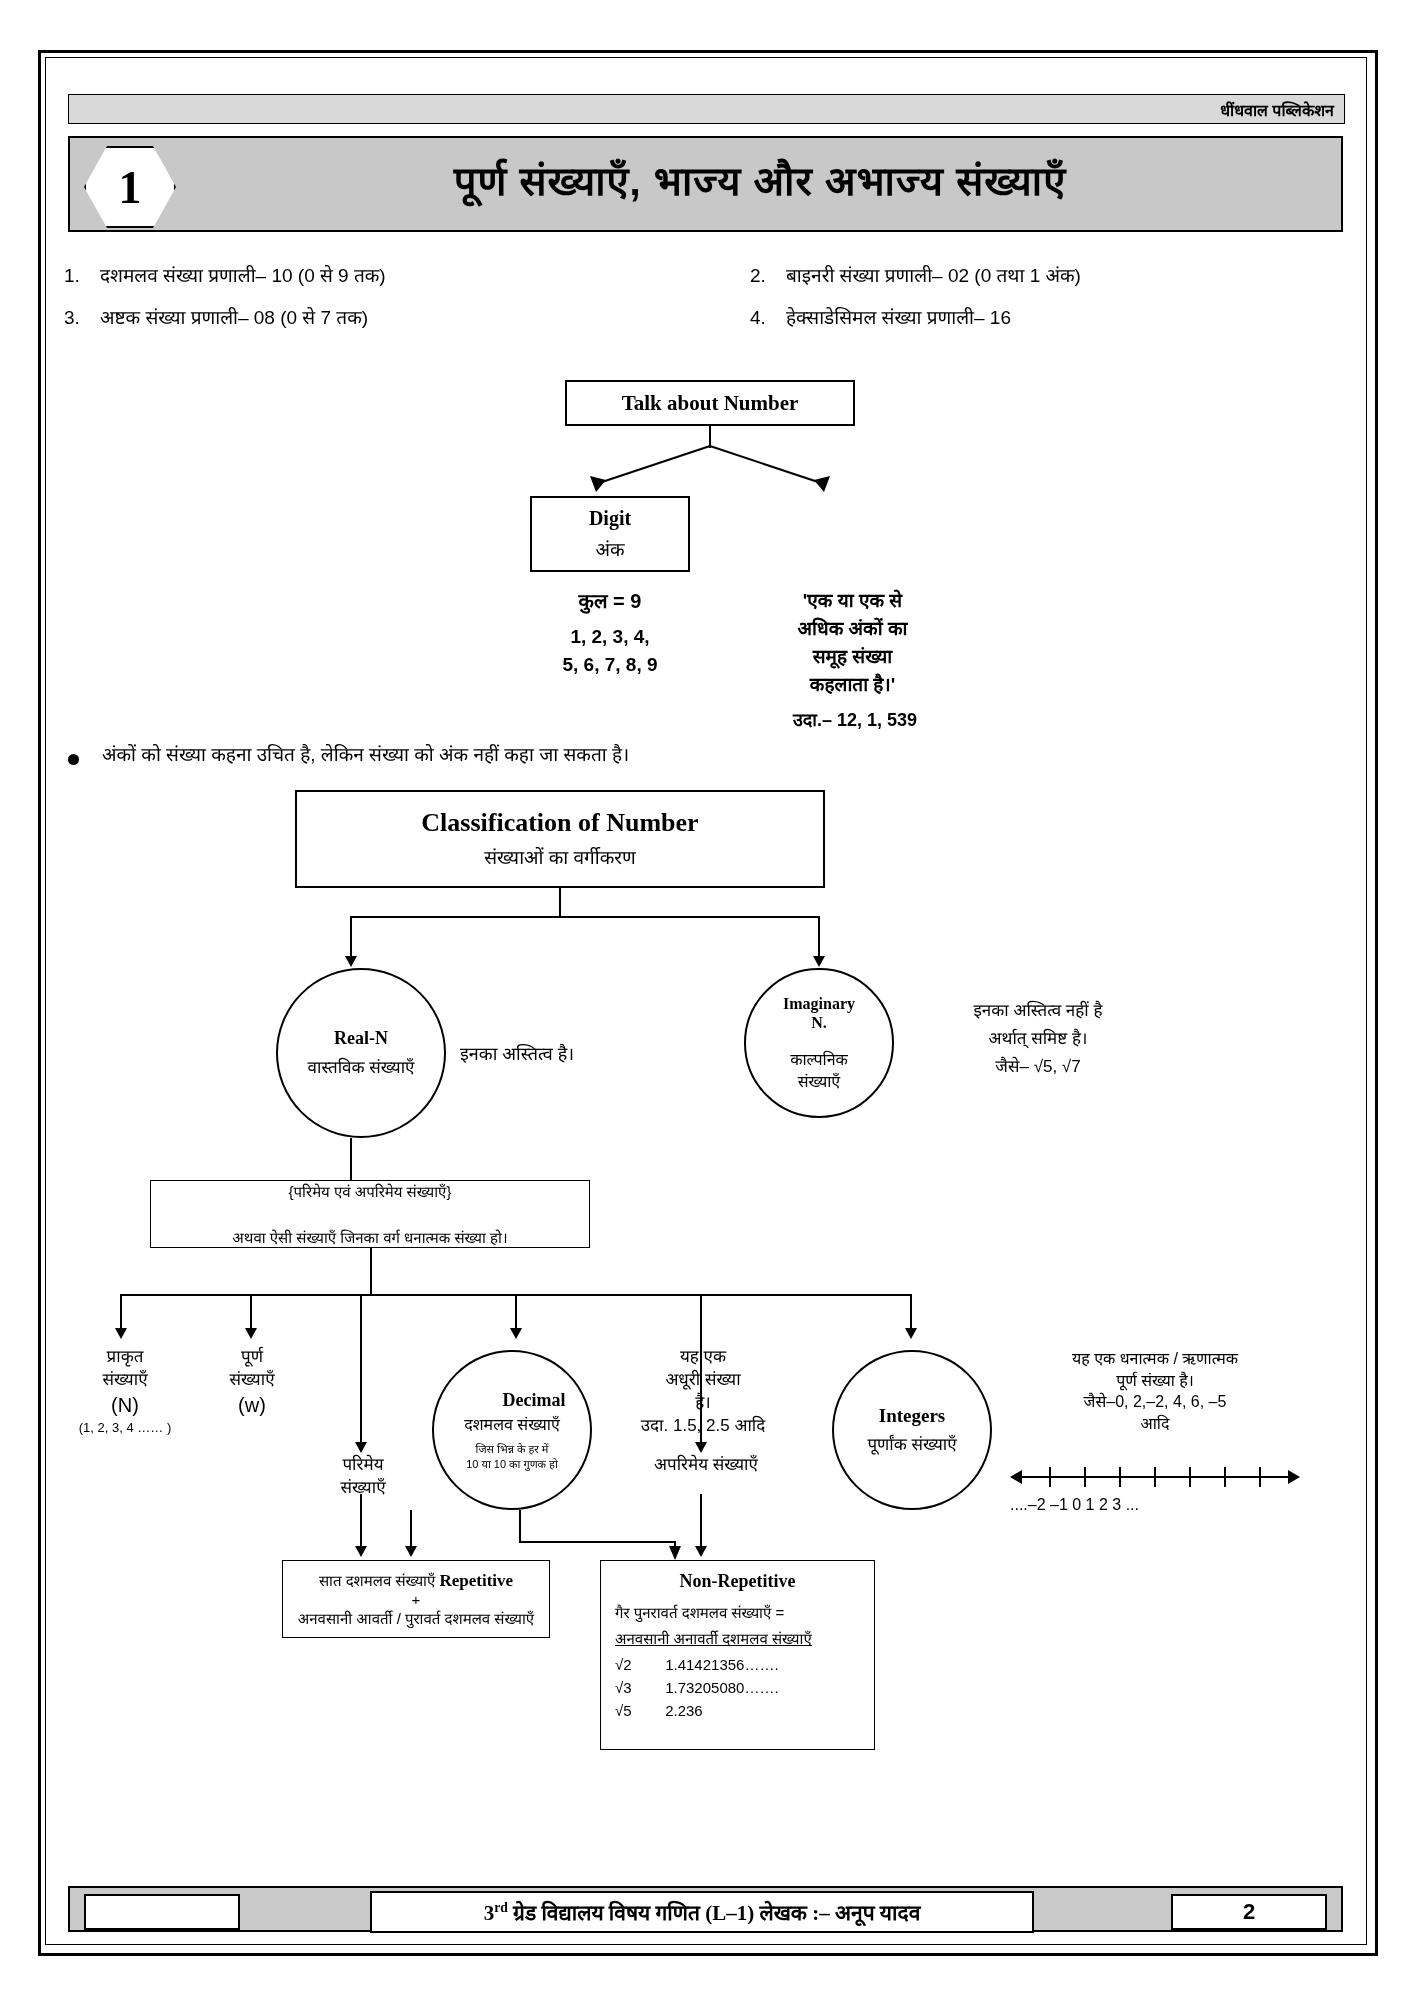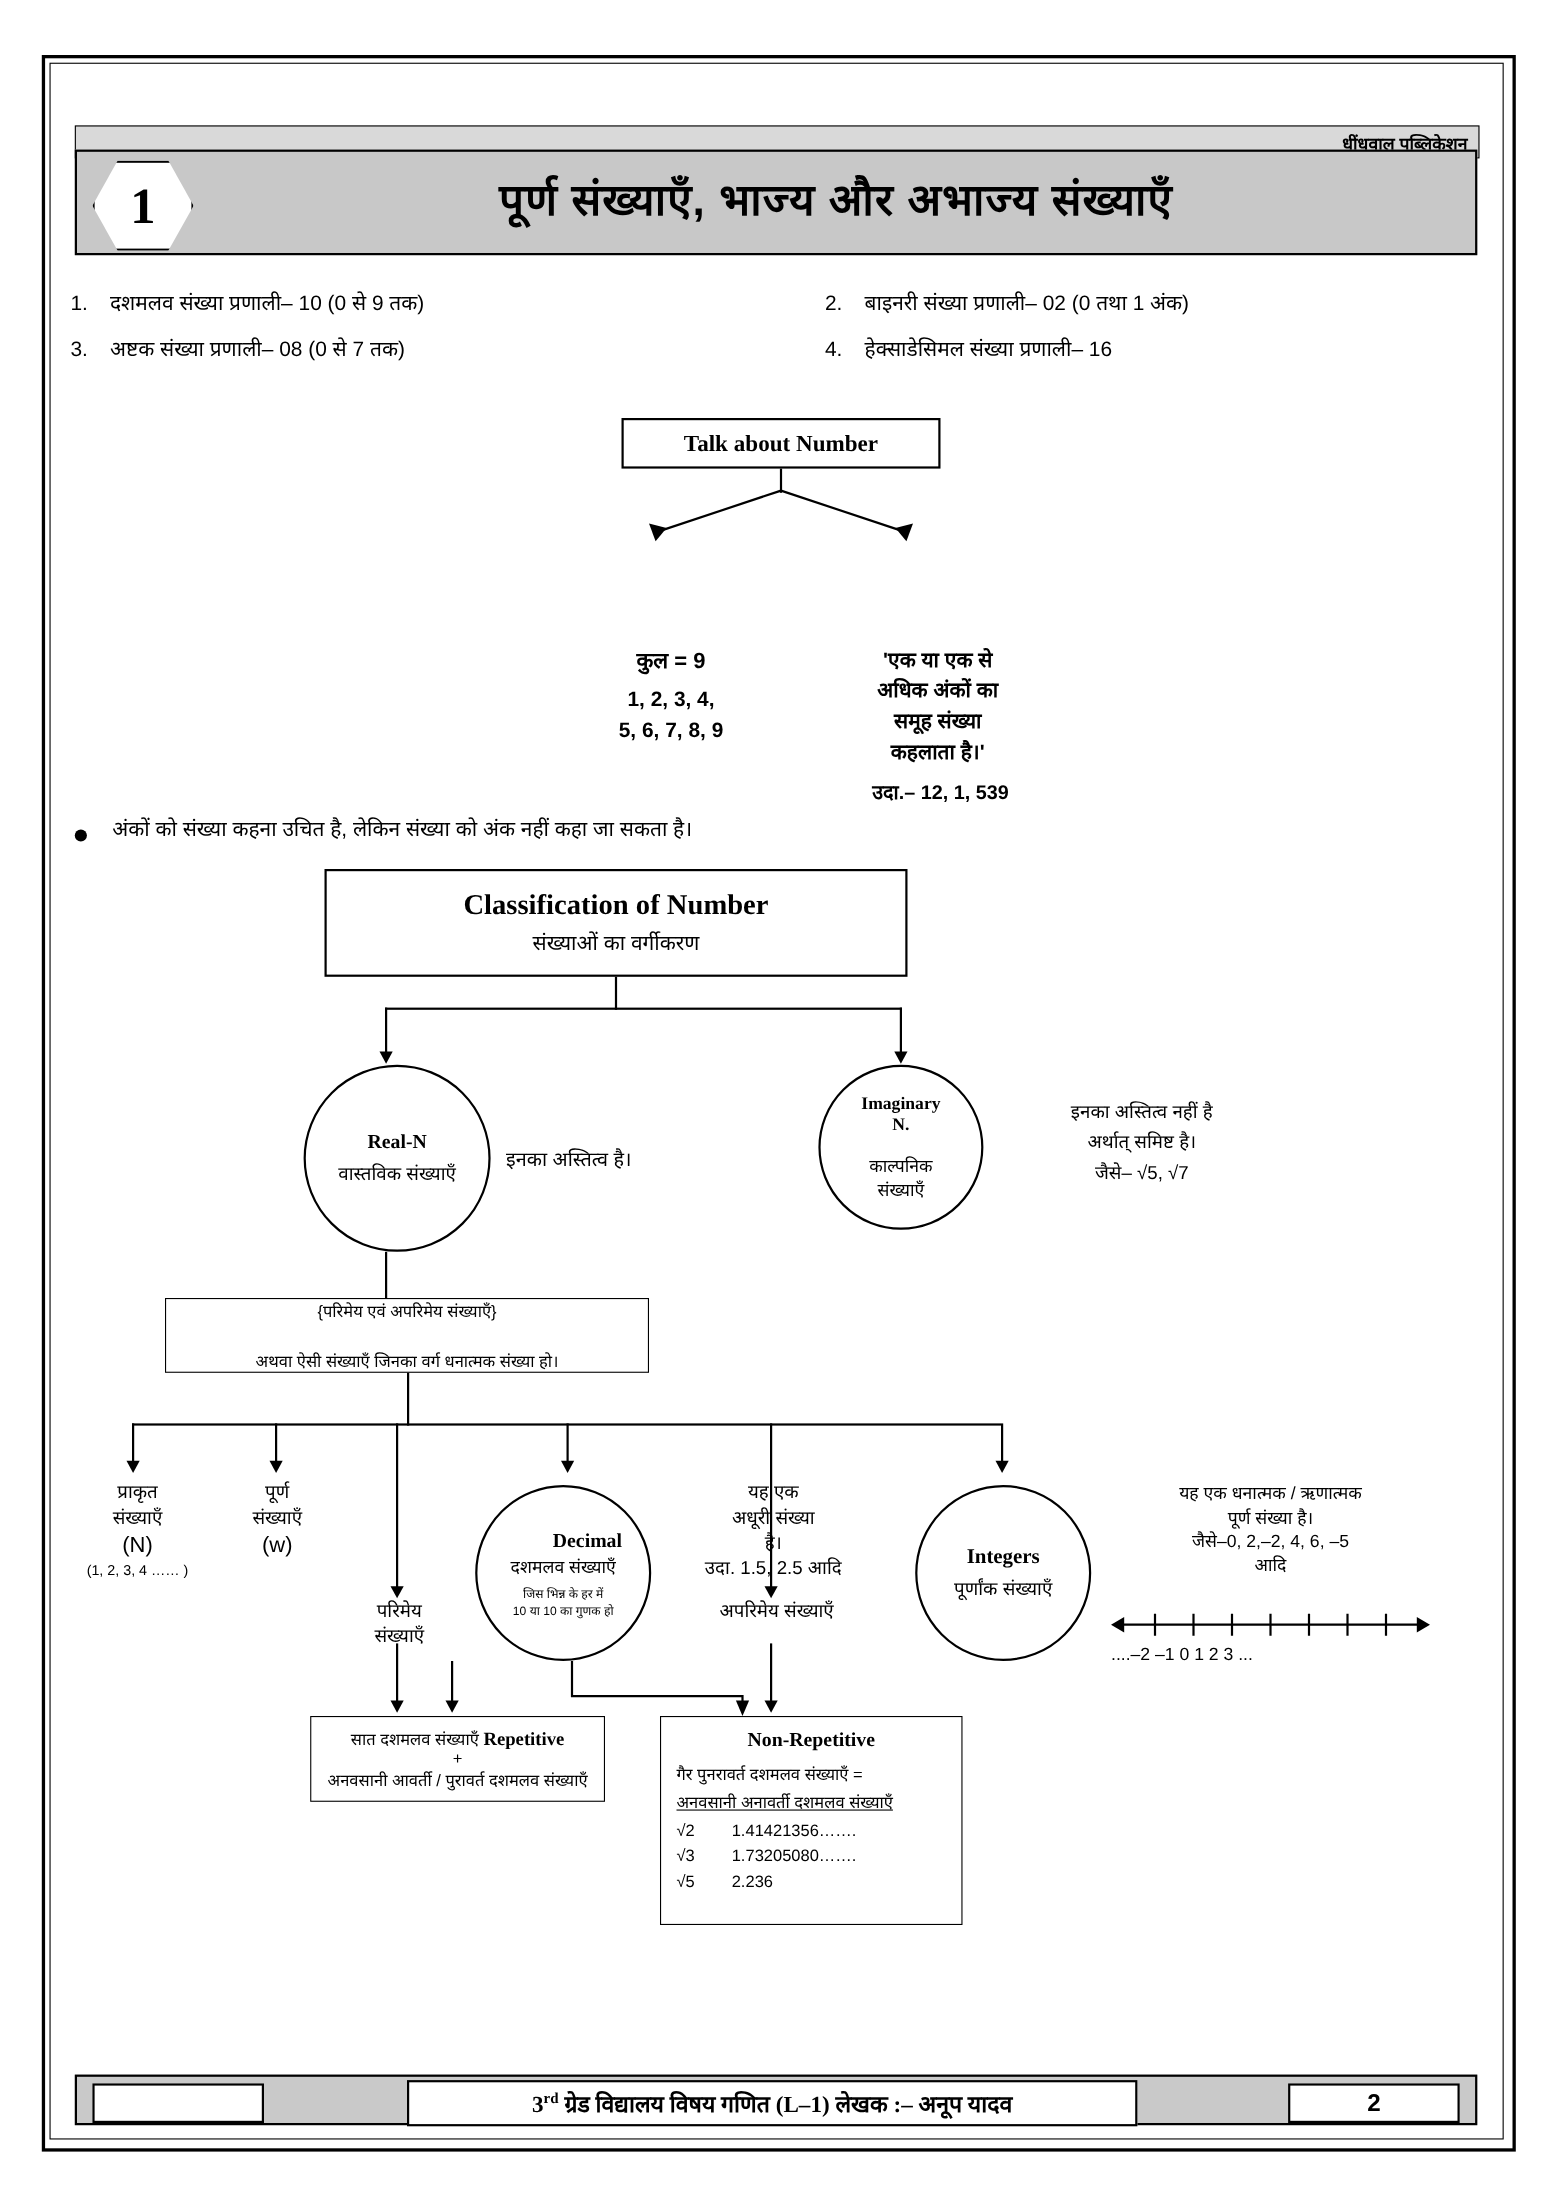--- a/index.html
+++ b/index.html
@@ -41,21 +41,21 @@
     left: 60px;
     top: 70px;
     width: 1290px;
     height: 1860px;
   }
 
   
   .pub-bar {
     position: absolute;
     left: 8px;
-    top: 44px;
+    top: 24px;
     width: 1275px;
     height: 28px;
     background: #d9d9d9;
     border: 1px solid #000;
   }
   .pub-bar span {
     position: absolute;
     right: 10px;
     top: 4px;
     font-size: 16px;
@@ -273,20 +273,24 @@
 
     <div class="line vline" style="left:649px; top:356px; height:22px;"></div>
 
     <svg style="position:absolute; left:460px; top:370px; width:380px; height:60px;">
       <line x1="190" y1="6" x2="76" y2="44" stroke="#000" stroke-width="2"></line>
       <line x1="190" y1="6" x2="304" y2="44" stroke="#000" stroke-width="2"></line>
       <polygon points="76,52 70,36 86,40" fill="#000"></polygon>
       <polygon points="304,52 294,40 310,36" fill="#000"></polygon>
     </svg>
 
+    <div class="box" style="left:470px; top:426px; width:160px; height:76px;">
+      <span class="ttl-bold-serif" style="font-size:20px;">Digit</span>
+      <span style="font-size:19px; margin-top:6px;">अंक</span>
+    </div>
 
 
     <div class="lbl ctr" style="left:470px; top:518px; width:160px; font-weight:bold; font-size:20px;">कुल = 9</div>
     <div class="lbl ctr" style="left:460px; top:554px; width:180px; font-weight:bold; font-size:19px;">1,  2,  3,  4,</div>
     <div class="lbl ctr" style="left:460px; top:582px; width:180px; font-weight:bold; font-size:19px;">5,  6,  7,  8,  9</div>
 
     <div class="lbl ctr" style="left:700px; top:518px; width:185px; font-weight:bold; font-size:19px;">'एक या एक से</div>
     <div class="lbl ctr" style="left:700px; top:546px; width:185px; font-weight:bold; font-size:19px;">अधिक अंकों का</div>
     <div class="lbl ctr" style="left:700px; top:574px; width:185px; font-weight:bold; font-size:19px;">समूह संख्या</div>
     <div class="lbl ctr" style="left:700px; top:602px; width:185px; font-weight:bold; font-size:19px;">कहलाता है।'</div>

